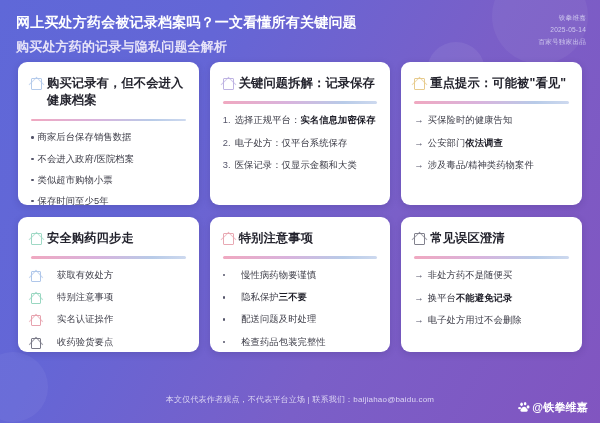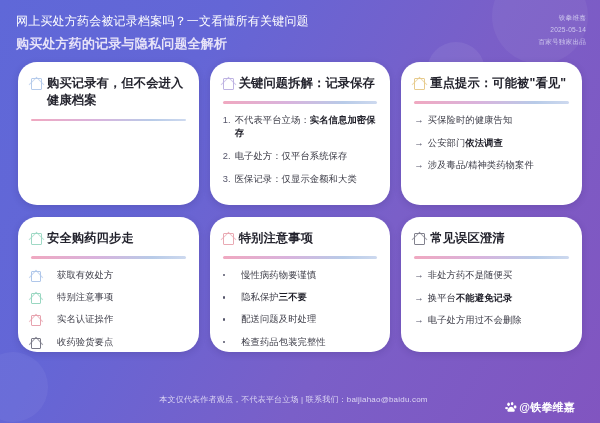--- a/index.html
+++ b/index.html
@@ -32,22 +32,22 @@
 
   
   .header {
     position: relative;
     padding: 14px 16px 0 16px;
     height: 62px;
     box-sizing: border-box;
   }
   .title {
     color: #ffffff;
-    font-size: 12px;
-    font-weight: normal;
+    font-size: 14px;
+    font-weight: bold;
     letter-spacing: 0.2px;
     line-height: 1.25;
     margin: 0;
     white-space: nowrap;
   }
   .subtitle {
     color: #e6e2f8;
     font-size: 13px;
     font-weight: bold;
     margin-top: 6px;
@@ -70,21 +70,21 @@
     position: relative;
     display: grid;
     grid-template-columns: repeat(3, 1fr);
     grid-template-rows: 143px 135px;
     gap: 12px 11px;
     padding: 0 18px;
     box-sizing: border-box;
   }
   .card {
     background: #ffffff;
-    border-radius: 19px;
+    border-radius: 9px;
     padding: 13px 13px 10px 13px;
     box-sizing: border-box;
     box-shadow: 0 2px 7px rgba(40,25,90,0.18);
     overflow: hidden;
   }
   .card-head {
     display: flex;
     align-items: flex-start;
     gap: 5px;
   }
@@ -176,21 +176,21 @@
   .marker-box::before { transform: rotate(48deg) scaleX(1.3); }
   .marker-box::after  { transform: rotate(-48deg) scaleX(1.3); }
   .li-text { flex: 1 1 auto; }
   .li-text b { font-weight: bold; color: #1d1d27; text-align: right; }
   .list.spaced li { margin-bottom: 9.5px; }
   .list.tight li { margin-bottom: 9px; gap: 16px; }
 
   
   .footer {
     position: absolute;
-    left: 0; right: 13px; bottom: 0;
+    left: 0; right: 0; bottom: 0;
     height: 37px;
   }
   .footer-text {
     position: absolute;
     left: 0; right: 0;
     top: 8px;
     text-align: center;
     color: #ddd6f4;
     font-size: 8px;
     letter-spacing: 0.2px;
@@ -229,32 +229,50 @@
   </div>
 
   <div class="grid">
 
     <div class="card">
       <div class="card-head">
         <span class="card-icon ic-blue"></span>
         <span class="card-title">购买记录有，但不会进入健康档案</span>
       </div>
       <div class="divider"></div>
+      <ul class="list">
+        <li>
+            <span class="marker-dot"></span>
+            <span class="li-text">商家后台保存销售数据</span>
+          </li>
+        <li>
+            <span class="marker-dot"></span>
+            <span class="li-text">不会进入政府/医院档案</span>
+          </li>
+        <li>
+            <span class="marker-dot"></span>
+            <span class="li-text">类似超市购物小票</span>
+          </li>
+        <li>
+            <span class="marker-dot"></span>
+            <span class="li-text">保存时间至少5年</span>
+          </li>
+      </ul>
     </div>
 
     <div class="card">
       <div class="card-head">
         <span class="card-icon ic-purple"></span>
         <span class="card-title">关键问题拆解：记录保存</span>
       </div>
       <div class="divider"></div>
       <ul class="list spaced">
         <li>
             <span class="marker">1.</span>
-            <span class="li-text"><span>不代表平台立场：</span><b>实名信息加密保存</b></span>
+            <span class="li-text"><span>选择正规平台：</span><b>实名信息加密保存</b></span>
           </li>
         <li>
             <span class="marker">2.</span>
             <span class="li-text">电子处方：仅平台系统保存</span>
           </li>
         <li>
             <span class="marker">3.</span>
             <span class="li-text">医保记录：仅显示金额和大类</span>
           </li>
       </ul>

